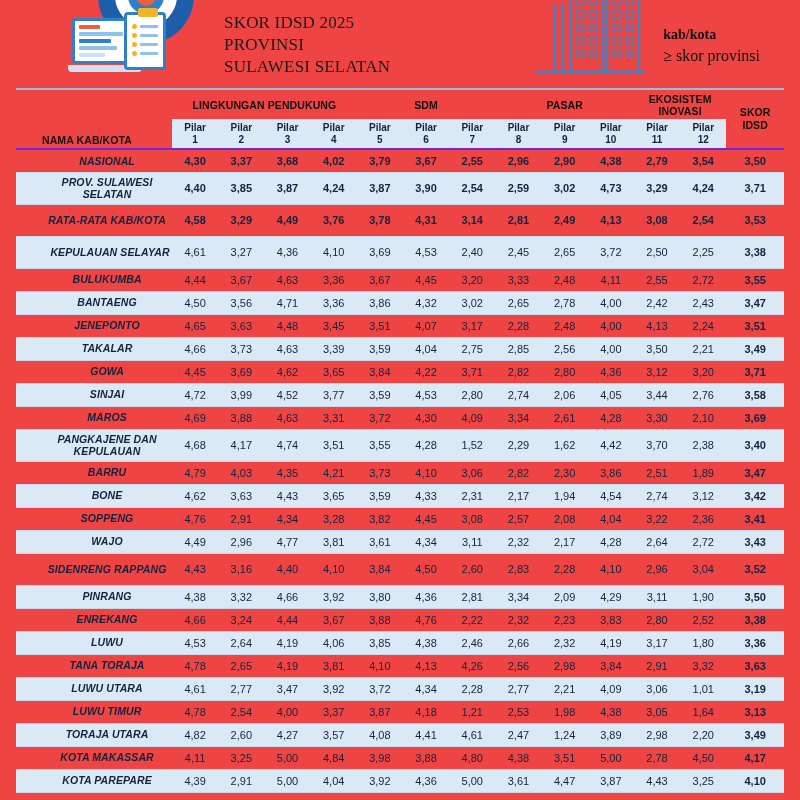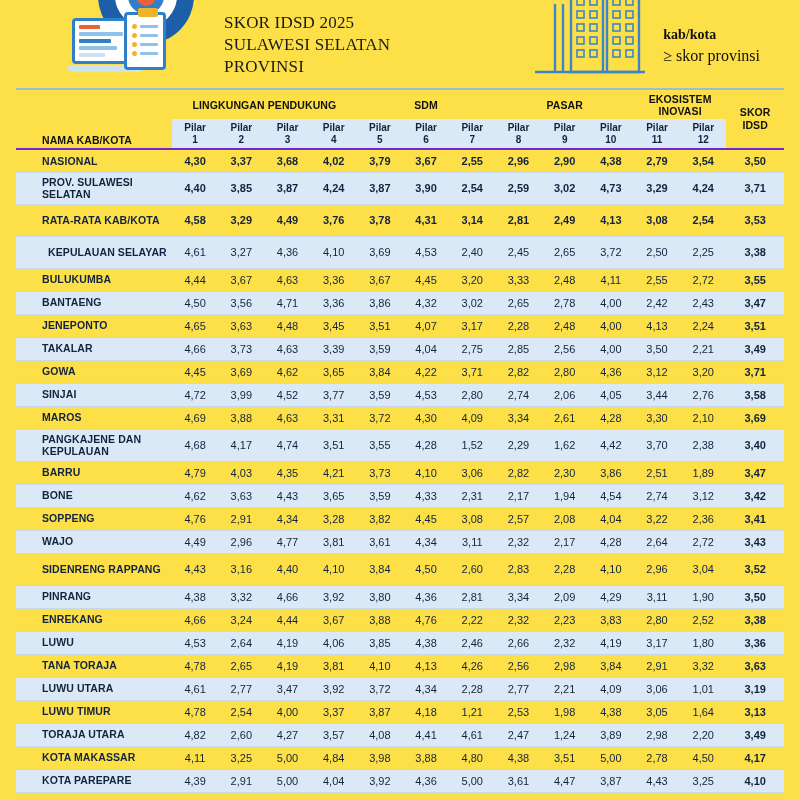--- a/index.html
+++ b/index.html
@@ -8,21 +8,21 @@
     width: 800px; height: 800px;
     background: #ffffff;
     font-family: "Liberation Sans", sans-serif;
     overflow: hidden;
   }
 
   #page {
     position: relative;
     width: 800px;
     height: 800px;
-    background: #fde047;
+    background: #ef4444;
   }
 
   
   .header {
     position: relative;
     height: 88px;
     display: flex;
     align-items: center;
     padding: 0 14px 0 60px;
     overflow: hidden;
@@ -201,26 +201,27 @@
   .topline { border-top: 2px solid #9fbcd6; }
   .botline { border-bottom: 2px solid #6d28d9; }
 
   tbody tr td {
     height: 23px;
     font-size: 11px;
     text-align: center;
     color: #12233f;
   }
   tbody tr td.name {
-    text-align: left;
+    text-align: center;
     font-weight: bold;
     padding-left: 26px;
     font-size: 10.5px;
     letter-spacing: 0.1px;
     line-height: 1.18;
+    font-style: italic;
   }
   tbody tr td.name.indent { padding-left: 32px; }
   tbody tr.alt td { background: #dbe9f6; }
   tbody tr.two td { height: 32px; }
   tbody tr.emph td { font-weight: bold; }
   tbody tr td.skor { font-weight: bold; }
   tbody tr.sep td { border-top: 1px solid #c5d9ea; }
 </style>
 </head>
 <body>
@@ -260,22 +261,22 @@
           </div>
         <div class="clip-row">
             <span class="clip-dot"></span>
             <span class="clip-line"></span>
           </div>
       </div>
     </div>
 
     <div class="header-title">
       <div>SKOR IDSD 2025</div>
+      <div>PROVINSI</div>
       <div>SULAWESI SELATAN</div>
-      <div>PROVINSI</div>
     </div>
 
     <div class="header-spacer"></div>
 
     <div class="header-bldg">
       <svg class="bldg-svg" width="122" height="104" viewBox="0 0 122 104">
         <g stroke="#3d85c6" stroke-width="2.4" fill="none">
           <line x1="6" y1="88" x2="116" y2="88"></line>
           <line x1="26" y1="20" x2="26" y2="88"></line>
           <line x1="34" y1="20" x2="34" y2="88"></line>

